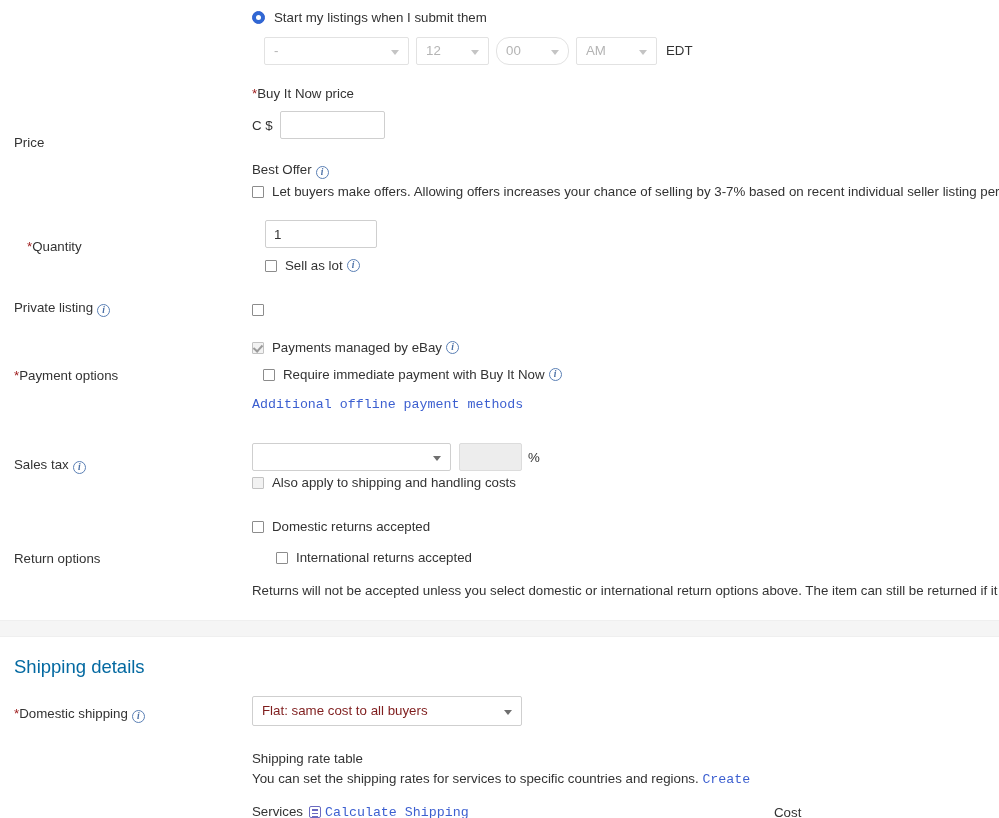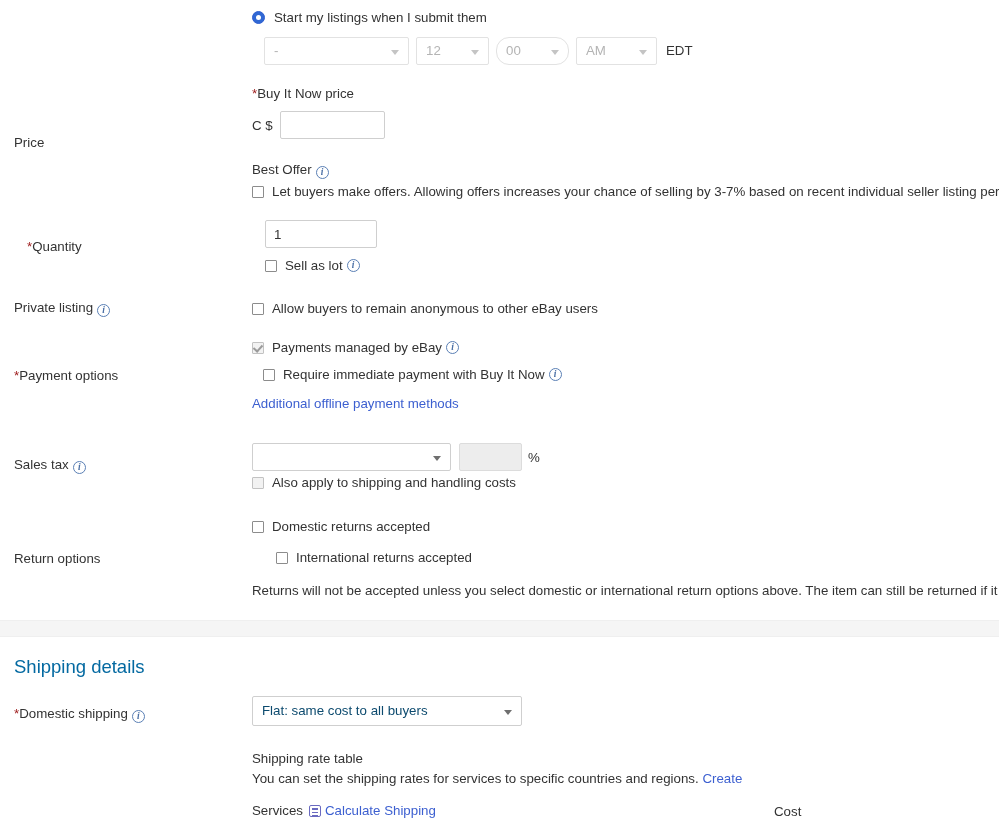--- a/index.html
+++ b/index.html
@@ -146,21 +146,21 @@
     background: #ffffff;
     border-radius: 2px;
     vertical-align: top;
   }
   .sel .sel-val {
     position: absolute;
     left: 9px;
     top: 0;
     line-height: 26px;
     font-size: 13.3px;
-    color: #0c4a6e;
+    color: #7f1d1d;
     white-space: nowrap;
   }
   .sel .caret {
     position: absolute;
     right: 9px;
     top: 12px;
     width: 0; height: 0;
     border-left: 4.5px solid transparent;
     border-right: 4.5px solid transparent;
     border-top: 5px solid #6f6f6f;
@@ -168,20 +168,21 @@
   .sel.disabled { border-color: #e2e2e2; background: #fff; }
   .sel.disabled .sel-val { color: #b4b4b4; }
   .sel.disabled .caret { border-top-color: #c4c4c4; }
 
   
   .link {
     color: #3c5fd0;
     text-decoration: none;
     font-size: 13.3px;
     cursor: pointer;
+    font-family: Liberation Mono, monospace;
   }
 
   
   .band {
     width: 999px;
     height: 17px;
     background: #f5f5f5;
     border-top: 1px solid #efefef;
     border-bottom: 1px solid #efefef;
   }
@@ -323,21 +324,20 @@
     </div>
   </div>
 
   <div class="row" style="position:absolute;left:0;top:300px;width:999px;">
     <div class="lbl-col">
       <span>Private listing</span><span class="info-icon">i</span>
     </div>
     <div class="fld-col">
       <div class="cb-line">
         <span class="cb"></span>
-        <span class="cb-text">Allow buyers to remain anonymous to other eBay users</span>
       </div>
     </div>
   </div>
 
   <div class="row" style="position:absolute;left:0;top:340px;width:999px;">
     <div class="lbl-col">
       <span class="star-red">*</span><span>Payment options</span>
     </div>
     <div class="fld-col">
       <div class="cb-line">

